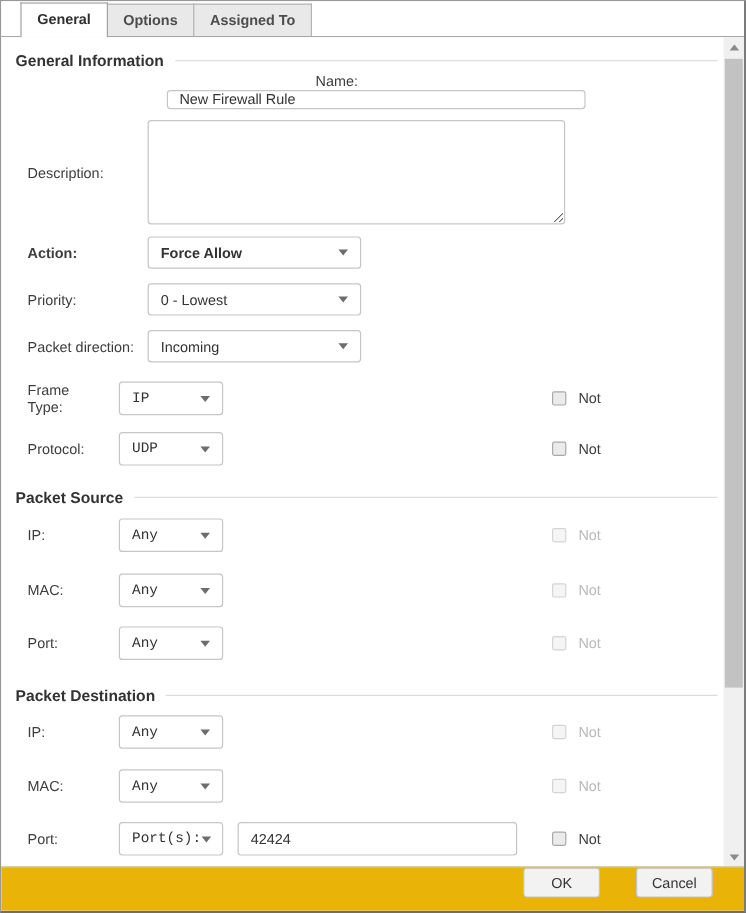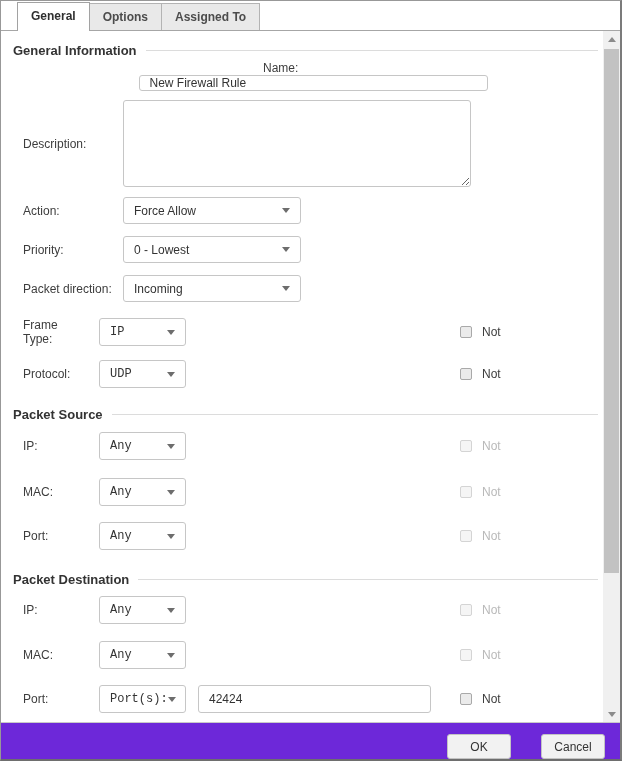--- a/index.html
+++ b/index.html
@@ -60,21 +60,21 @@
   .cb { width:12px; height:12px; border:1px solid #a9a9a9; background:#ebebeb;
         border-radius:2px; cursor:pointer; flex:none; }
   .cb.disabled { border-color:#d4d4d4; background:#f5f5f5; cursor:default; }
   .not-label { margin-left:10px; color:#3d3d3d;text-align:center; }
   .not-label.disabled { color:#b9b9b9; }
 
   
   .h-gi   { margin-top:12px; }
   .r-name { margin-top:3px;  height:30px;flex-direction:column; }
   .r-desc { margin-top:9px;  height:87px; }
-  .r-act  { margin-top:10px; height:27px; }
+  .r-act  { margin-top:10px; height:27px;font-weight:bold; }
   .r-pri  { margin-top:12px; height:27px; }
   .r-dir  { margin-top:12px; height:27px; }
   .r-frm  { margin-top:15px; height:30px; }
   .r-pro  { margin-top:13px; height:28px; }
   .h-ps   { margin-top:19px; }
   .r-sip  { margin-top:10px; height:28px; }
   .r-smac { margin-top:18px; height:28px; }
   .r-sprt { margin-top:16px; height:28px; }
   .h-pd   { margin-top:22px; }
   .r-dip  { margin-top:9px;  height:28px; }
@@ -85,23 +85,23 @@
   .scrollbar { position:absolute; top:0; right:0; bottom:0; width:17px; background:#f0f0f0; }
   .sb-btn { position:absolute; left:0; right:0; height:16px; display:flex;
             align-items:center; justify-content:center; cursor:pointer; }
   .sb-up { top:0; } .sb-down { bottom:0; }
   .tri-up   { width:0; height:0; border-left:4px solid transparent; border-right:4px solid transparent; border-bottom:5px solid #8b8b8b; }
   .tri-down { width:0; height:0; border-left:4px solid transparent; border-right:4px solid transparent; border-top:5px solid #8b8b8b; }
   .sb-thumb { position:absolute; top:18px; left:1px; right:1px; height:524px;
               background:#c2c2c2; cursor:pointer; }
 
   
-  .footer { position:absolute; left:0; right:0; bottom:0; height:37px; background:#6d28d9;
-            border-top:1px solid #c9c9c9; display:flex; align-items:flex-end;
-            justify-content:flex-end; padding-right:15px; }
+  .footer { position:absolute; left:0; right:0; bottom:0; height:37px; background:#eab308;
+            border-top:1px solid #c9c9c9; display:flex; align-items:flex-start;
+            justify-content:flex-end; padding-right:26px; }
   .btn { width:64px; height:25px; background:#f2f2f2; border:1px solid #c3c3c3;
          border-radius:3px; font-family:inherit; font-size:12px; color:#333; cursor:pointer; }
   .btn + .btn { margin-left:30px; }
 </style>
 </head>
 <body>
 
 <div class="window">
 
   <div class="tabbar">

